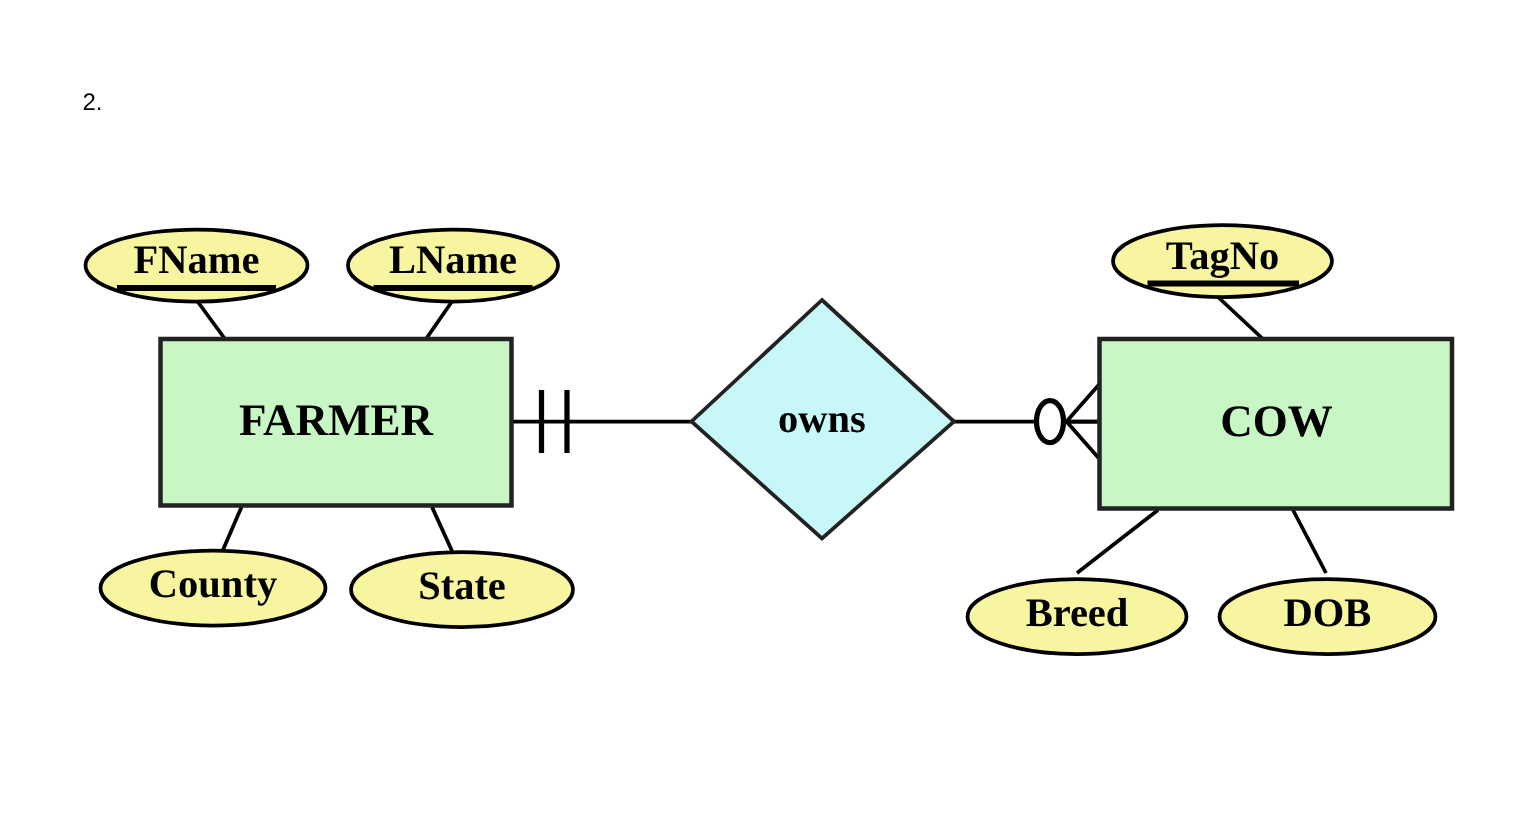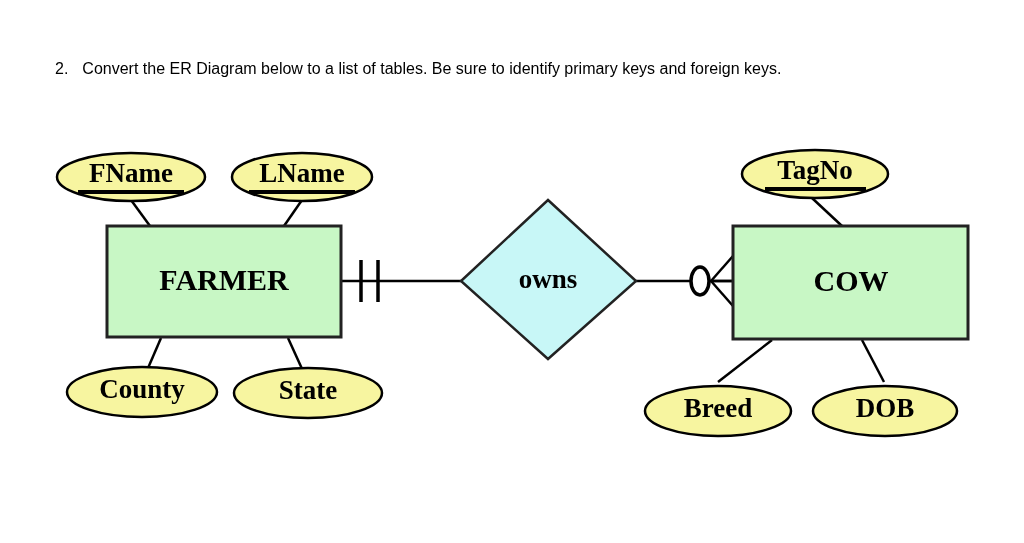--- a/index.html
+++ b/index.html
@@ -56,22 +56,20 @@
   .tick { stroke: #000000; stroke-width: 3.5; }
   .crow { stroke: #000000; stroke-width: 2.5; fill: none; }
   .zero-ring { stroke: #000000; stroke-width: 3.5; fill: #ffffff; }
   .underline { stroke: #000000; stroke-width: 4; }
 </style>
 </head>
 <body>
 
 <div id="question-block">
   <div>2.</div>
-  <div>Convert the ER Diagram below to a list of tables.  Be sure to identify primary keys and
-foreign keys.</div>
 </div>
 
 <svg id="er-diagram" viewBox="0 0 1024 330">
 
   <line class="connector" x1="131" y1="70" x2="150" y2="96"></line>
   <line class="connector" x1="302" y1="70" x2="284" y2="96"></line>
   <line class="connector" x1="142" y1="252" x2="161" y2="208"></line>
   <line class="connector" x1="308" y1="252" x2="288" y2="208"></line>
   <line class="connector" x1="812" y1="68" x2="842" y2="96"></line>
   <line class="connector" x1="718" y1="252" x2="772" y2="210"></line>

